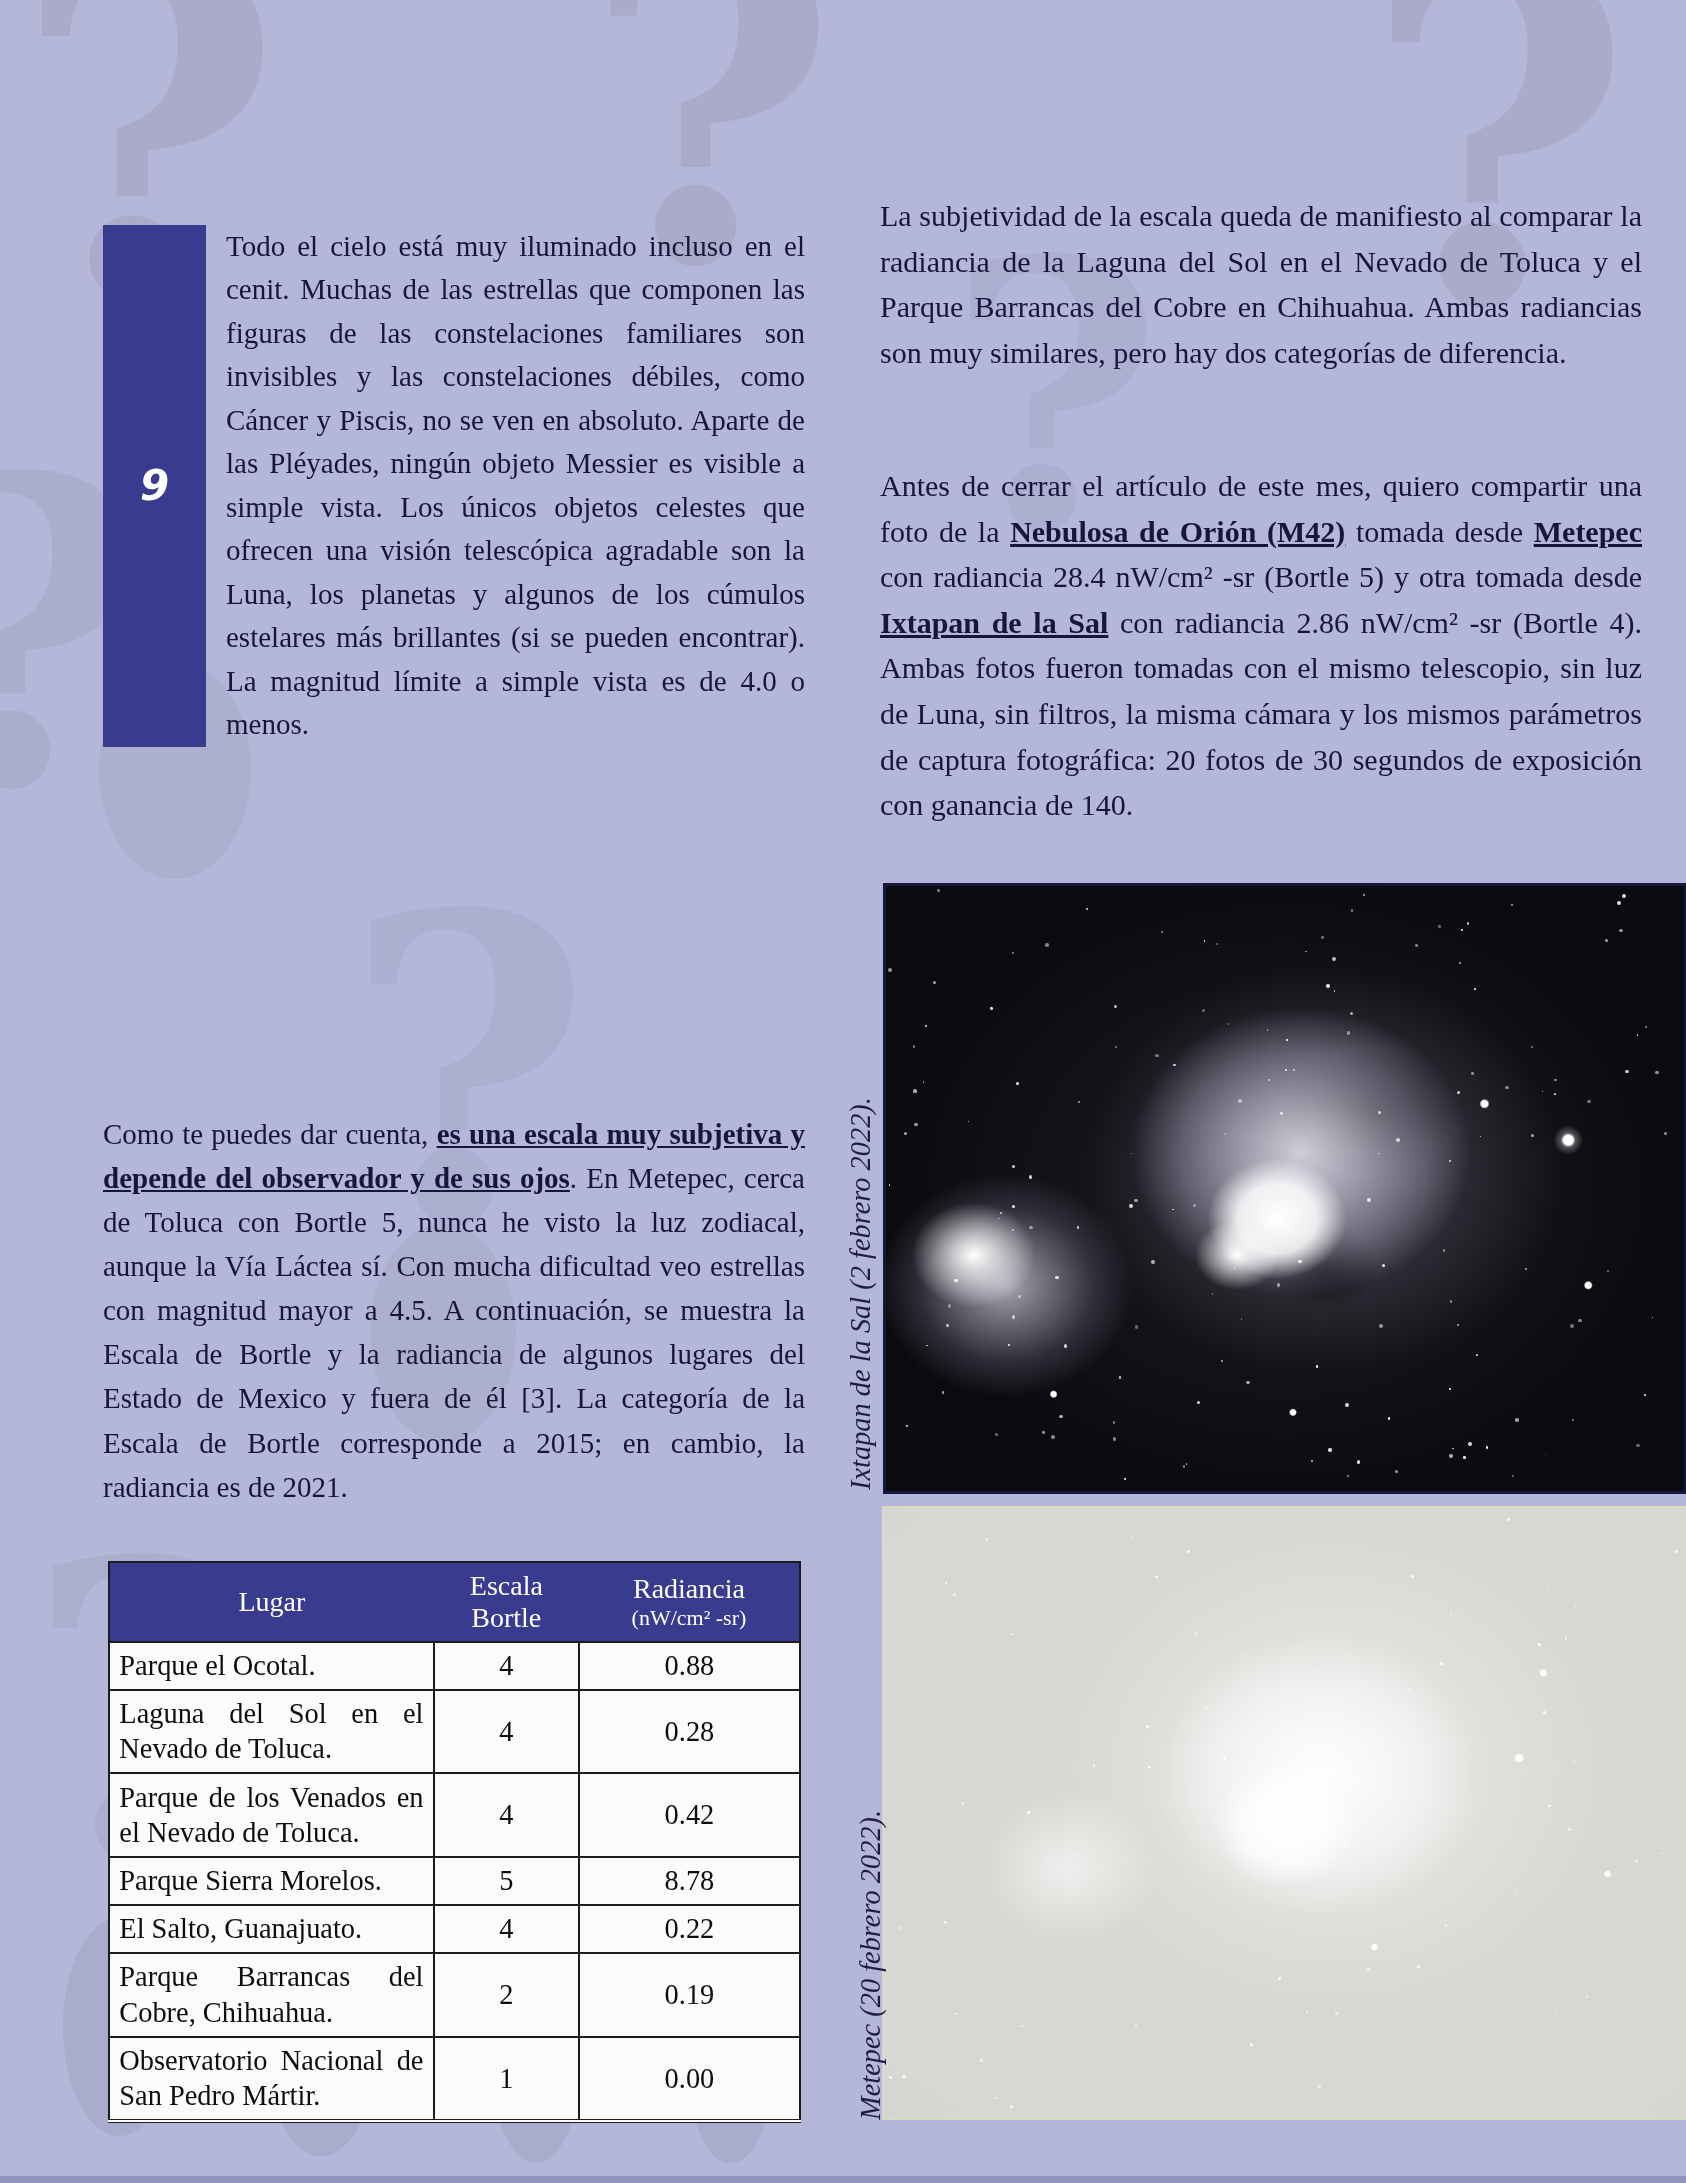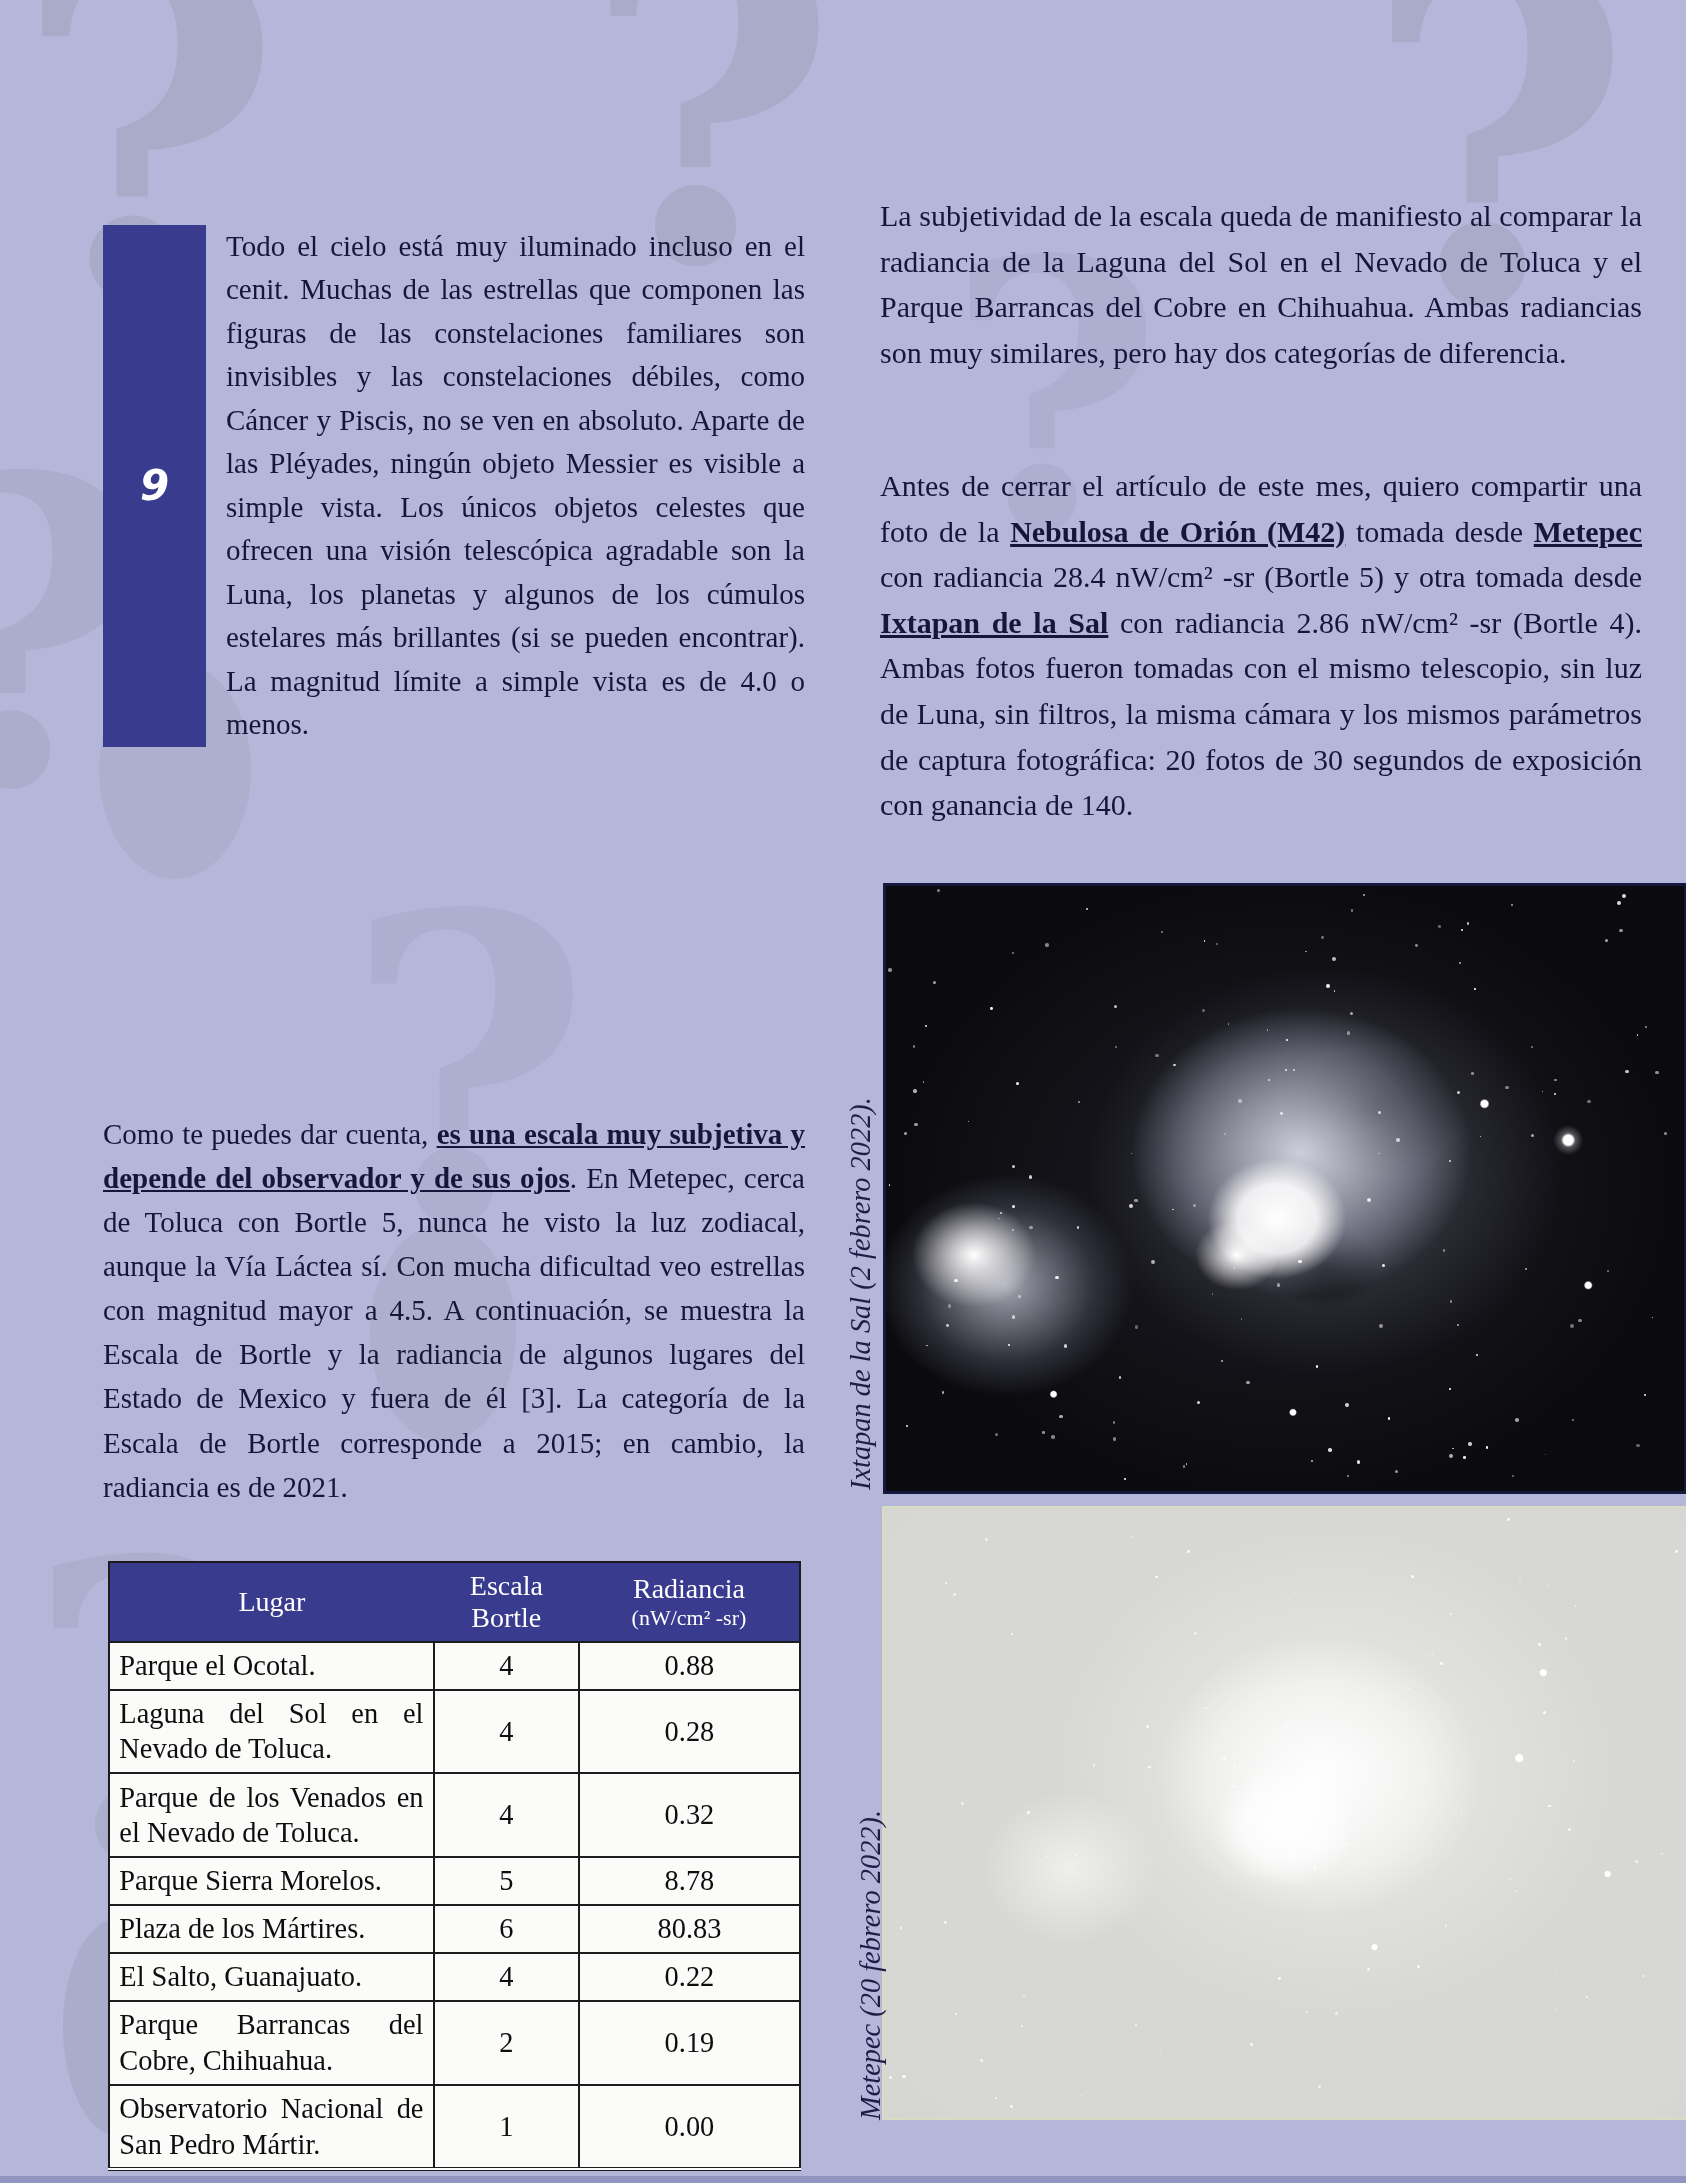--- a/index.html
+++ b/index.html
@@ -217,31 +217,26 @@
           <td class="num">0.88</td>
         </tr>
         <tr>
           <td class="lugar">Laguna del Sol en el Nevado de Toluca.</td>
           <td class="num">4</td>
           <td class="num">0.28</td>
         </tr>
         <tr>
           <td class="lugar">Parque de los Venados en el Nevado de Toluca.</td>
           <td class="num">4</td>
-          <td class="num">0.32</td>
+          <td class="num">0.42</td>
         </tr>
         <tr>
           <td class="lugar">Parque Sierra Morelos.</td>
           <td class="num">5</td>
           <td class="num">8.78</td>
-        </tr>
-        <tr>
-          <td class="lugar">Plaza de los Mártires.</td>
-          <td class="num">6</td>
-          <td class="num">80.83</td>
         </tr>
         <tr>
           <td class="lugar">El Salto, Guanajuato.</td>
           <td class="num">4</td>
           <td class="num">0.22</td>
         </tr>
         <tr>
           <td class="lugar">Parque Barrancas del Cobre, Chihuahua.</td>
           <td class="num">2</td>
           <td class="num">0.19</td>

